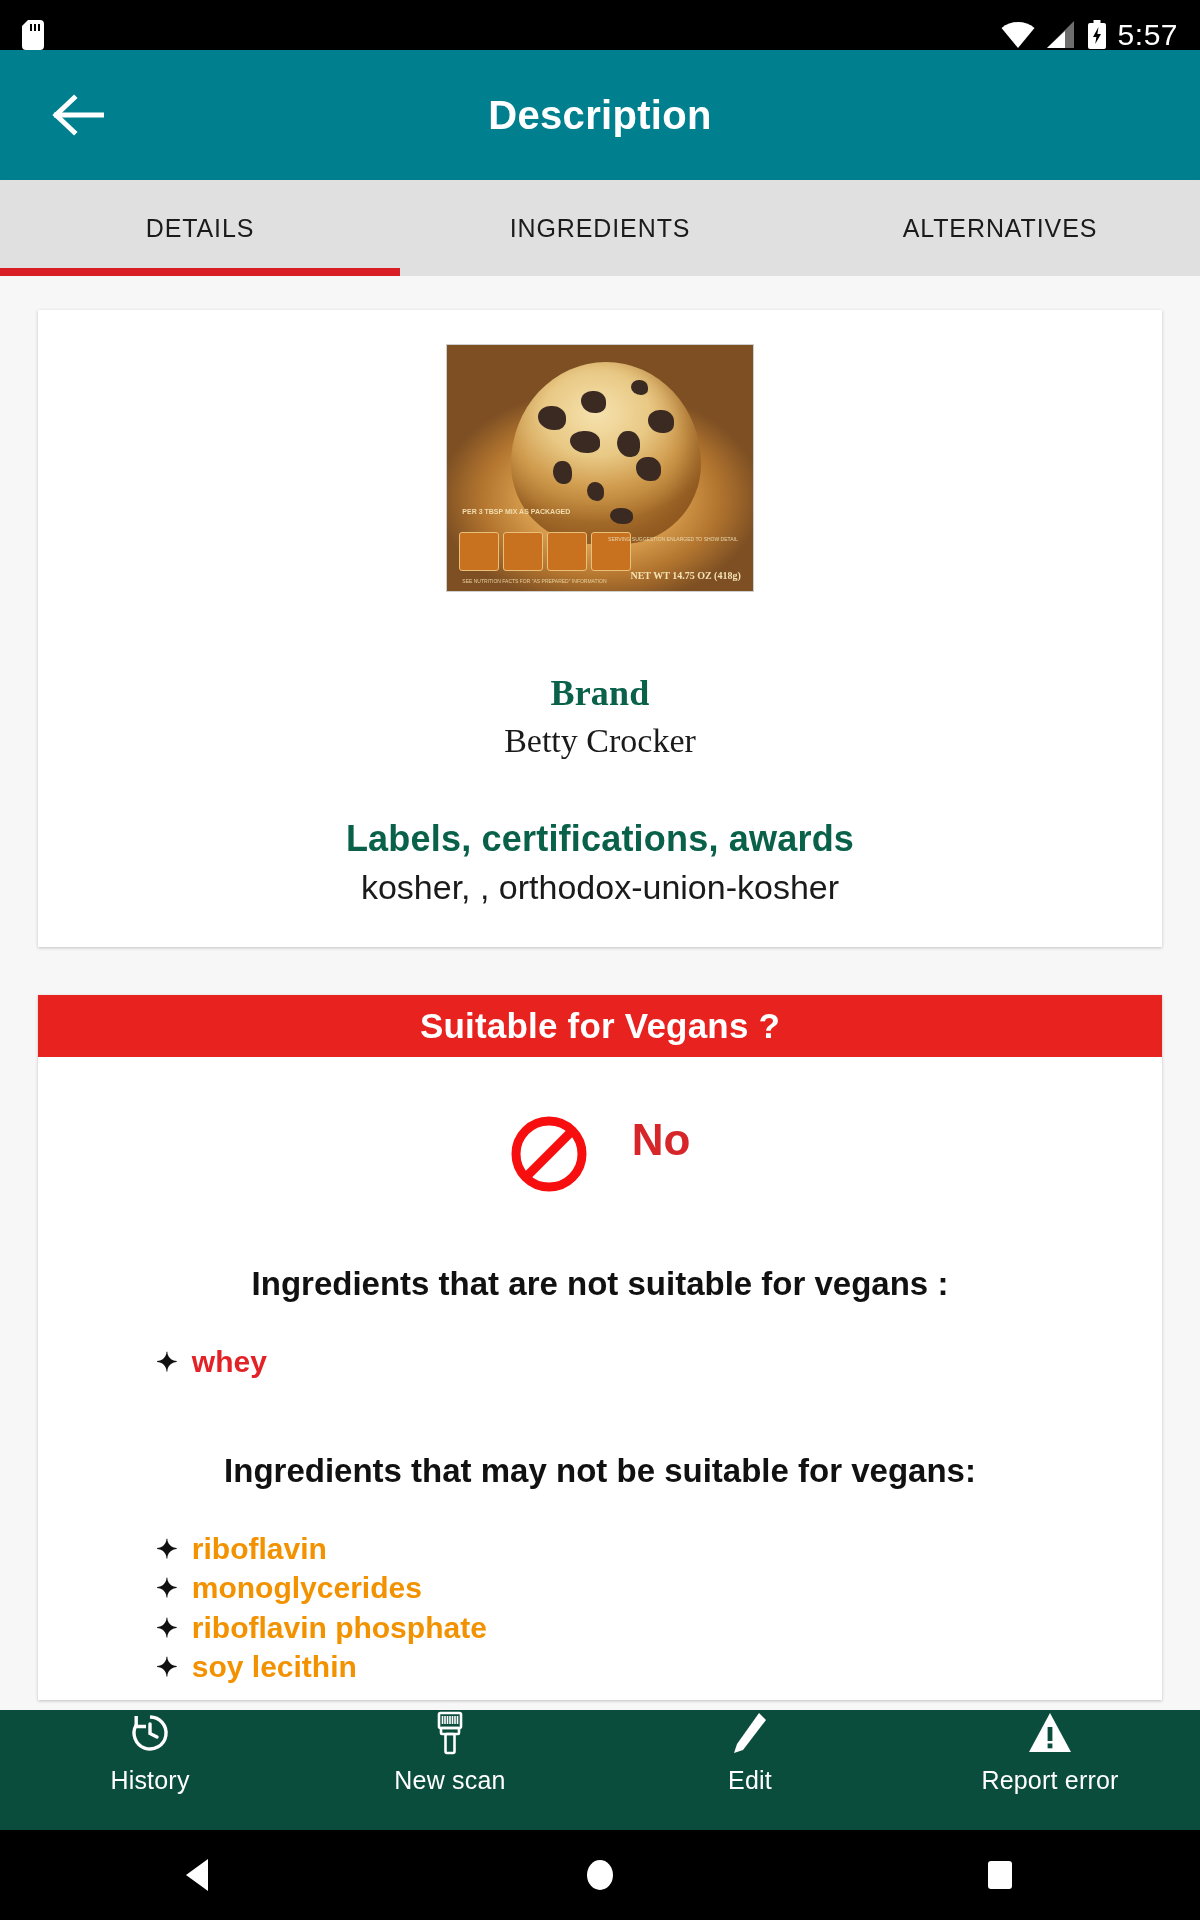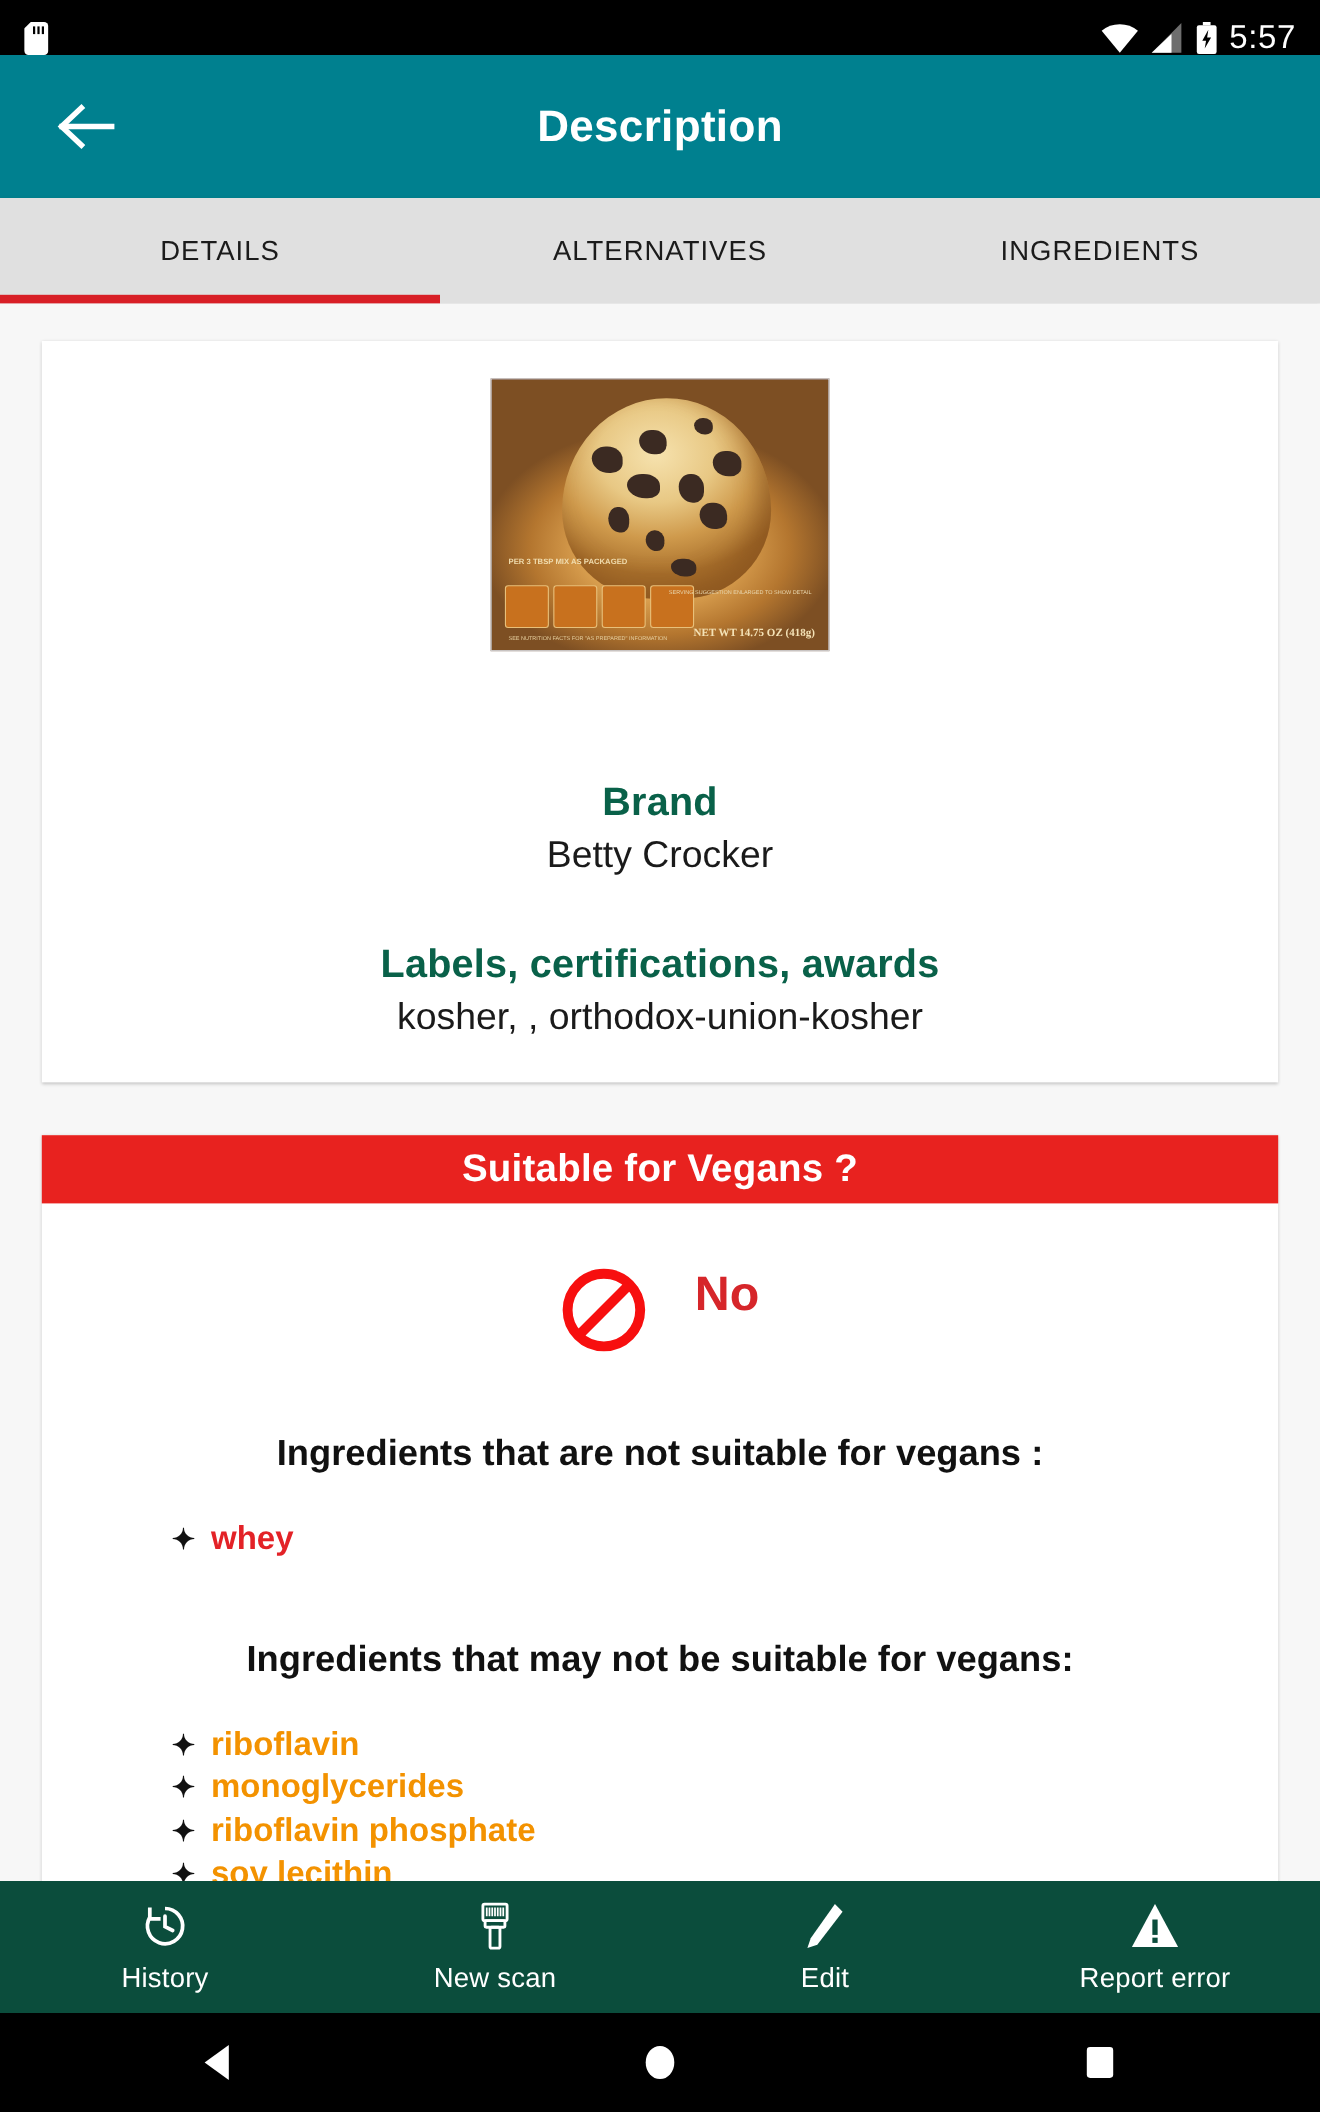--- a/index.html
+++ b/index.html
@@ -81,21 +81,21 @@
 
   .field{ text-align:center; }
   .field-label{
     font-size:36px; font-weight:bold; color:#096149;
     letter-spacing:.2px;
   }
   .field-value{
     font-size:34px; font-weight:400; color:#1a1a1a;
     margin-top:8px;
   }
-  .field-brand{ margin-top:116px; }
+  .field-brand{ margin-top:80px;font-family:Liberation Serif, serif; }
   .field-labels{ margin-top:58px; }
 
   
   .card-vegan{ margin-top:48px; padding-bottom:10px; }
   .vegan-banner{
     background:#e8221f; height:62px;
     display:flex; align-items:center; justify-content:center;
   }
   .vegan-banner-text{
     color:#ffffff; font-size:35px; font-weight:bold; letter-spacing:.2px;
@@ -121,21 +121,21 @@
   }
   .bullet{ color:#111; font-size:26px; line-height:1; }
   .ing-red{ color:#e32227; }
   .ing-orange{ color:#f39200; }
   .ing-list-tight .ing-item{ margin-bottom:5px; }
 
   
   .bottomnav{
     position:absolute; top:1710px; left:0; width:1200px; height:120px;
     background:#0b4d3c;
-    display:flex; align-items:center;
+    display:flex; align-items:flex-start;
   }
   .bn-item{
     flex:1; display:flex; flex-direction:column;
     align-items:center; justify-content:center; gap:10px;
     cursor:pointer;
   }
   .bn-label{
     color:#ffffff; font-size:25px; font-weight:400; letter-spacing:.2px;
   }
 
@@ -237,22 +237,22 @@
         <svg class="icon-svg" width="54" height="42" viewBox="0 0 54 42">
           <path d="M2 21 H52" stroke="#fff" stroke-width="5" fill="none"></path>
           <path d="M22 4 L4 21 L22 38" stroke="#fff" stroke-width="5" fill="none" stroke-linecap="square"></path>
         </svg>
       </span>
     </div>
   </div>
 
   <div class="tabbar">
     <div class="tab">DETAILS</div>
+    <div class="tab">INGREDIENTS</div>
     <div class="tab">ALTERNATIVES</div>
-    <div class="tab">INGREDIENTS</div>
     <div class="tab-indicator"></div>
   </div>
 
   <div class="content">
 
     <div class="card card-details">
 
       <div class="product-img-wrap">
         <div class="product-img">
           <div class="ph-bg"></div>

